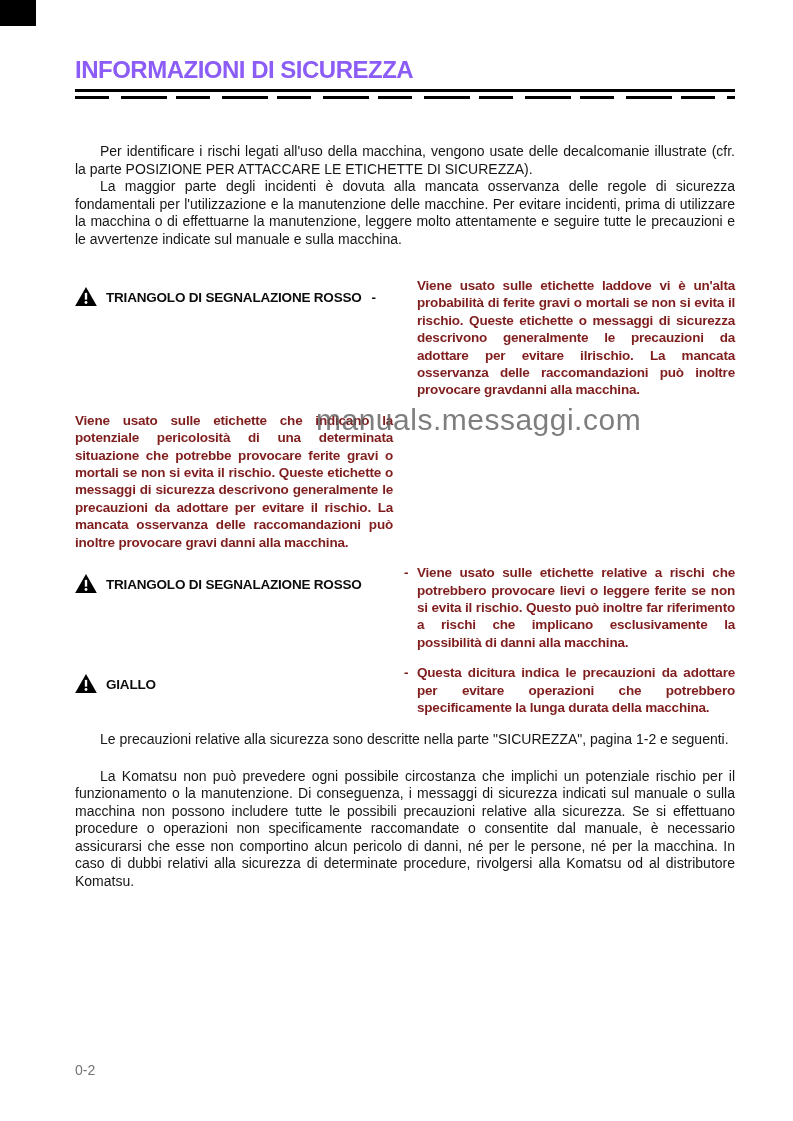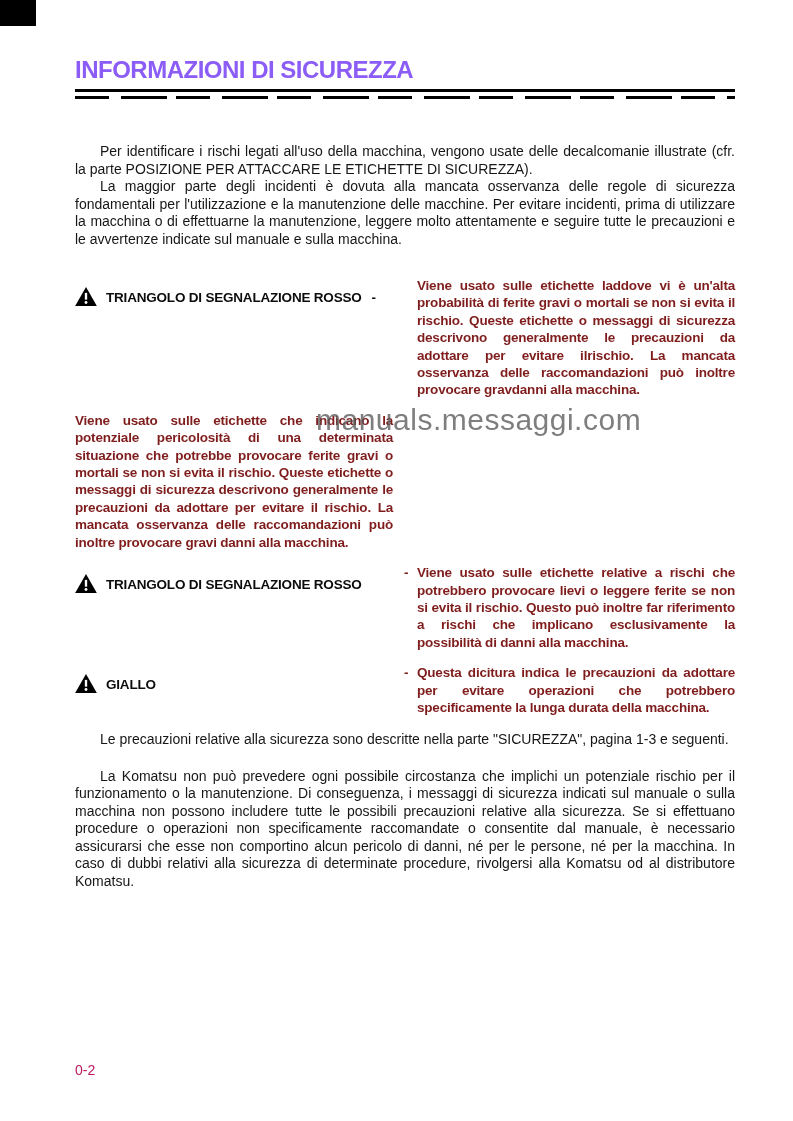--- a/index.html
+++ b/index.html
@@ -96,21 +96,21 @@
     left: -13px;
     top: 0;
   }
   .closing-1 { margin-top: 15px; }
   .closing-2 { margin-top: 19px; }
   .page-number {
     position: absolute;
     left: 75px;
     top: 1062px;
     font-size: 14px;
-    color: #be185d;
+    color: #737373;
   }
   .watermark {
     position: absolute;
     left: 316px;
     top: 403px;
     font-size: 30px;
     letter-spacing: 0.5px;
     color: rgba(90, 90, 90, 0.78);
     pointer-events: none;
     z-index: 5;
@@ -174,20 +174,20 @@
             <rect x="10.7" y="6.5" width="2.6" height="7.5" fill="#fff"></rect>
             <circle cx="12" cy="17.2" r="1.6" fill="#fff"></circle>
           </svg>
           <span class="item-label"><span>GIALLO</span><span class="label-dash"></span></span>
         </div>
         <div class="item-desc"><span class="desc-dash">-</span><span>Questa dicitura indica le precauzioni da adottare per evitare operazioni che potrebbero specificamente la lunga durata della macchina.</span></div>
       </div>
 
     </div>
 
-    <p class="para closing-1">Le precauzioni relative alla sicurezza sono descritte nella parte "SICUREZZA", pagina 1-3 e seguenti.</p>
+    <p class="para closing-1">Le precauzioni relative alla sicurezza sono descritte nella parte "SICUREZZA", pagina 1-2 e seguenti.</p>
     <p class="para closing-2">La Komatsu non può prevedere ogni possibile circostanza che implichi un potenziale rischio per il funzionamento o la manutenzione. Di conseguenza, i messaggi di sicurezza indicati sul manuale o sulla macchina non possono includere tutte le possibili precauzioni relative alla sicurezza. Se si effettuano procedure o operazioni non specificamente raccomandate o consentite dal manuale, è necessario assicurarsi che esse non comportino alcun pericolo di danni, né per le persone, né per la macchina. In caso di dubbi relativi alla sicurezza di determinate procedure, rivolgersi alla Komatsu od al distributore Komatsu.</p>
 
   </div>
 
   <div class="page-number">0-2</div>
 
 </div>
 
 </body></html>

